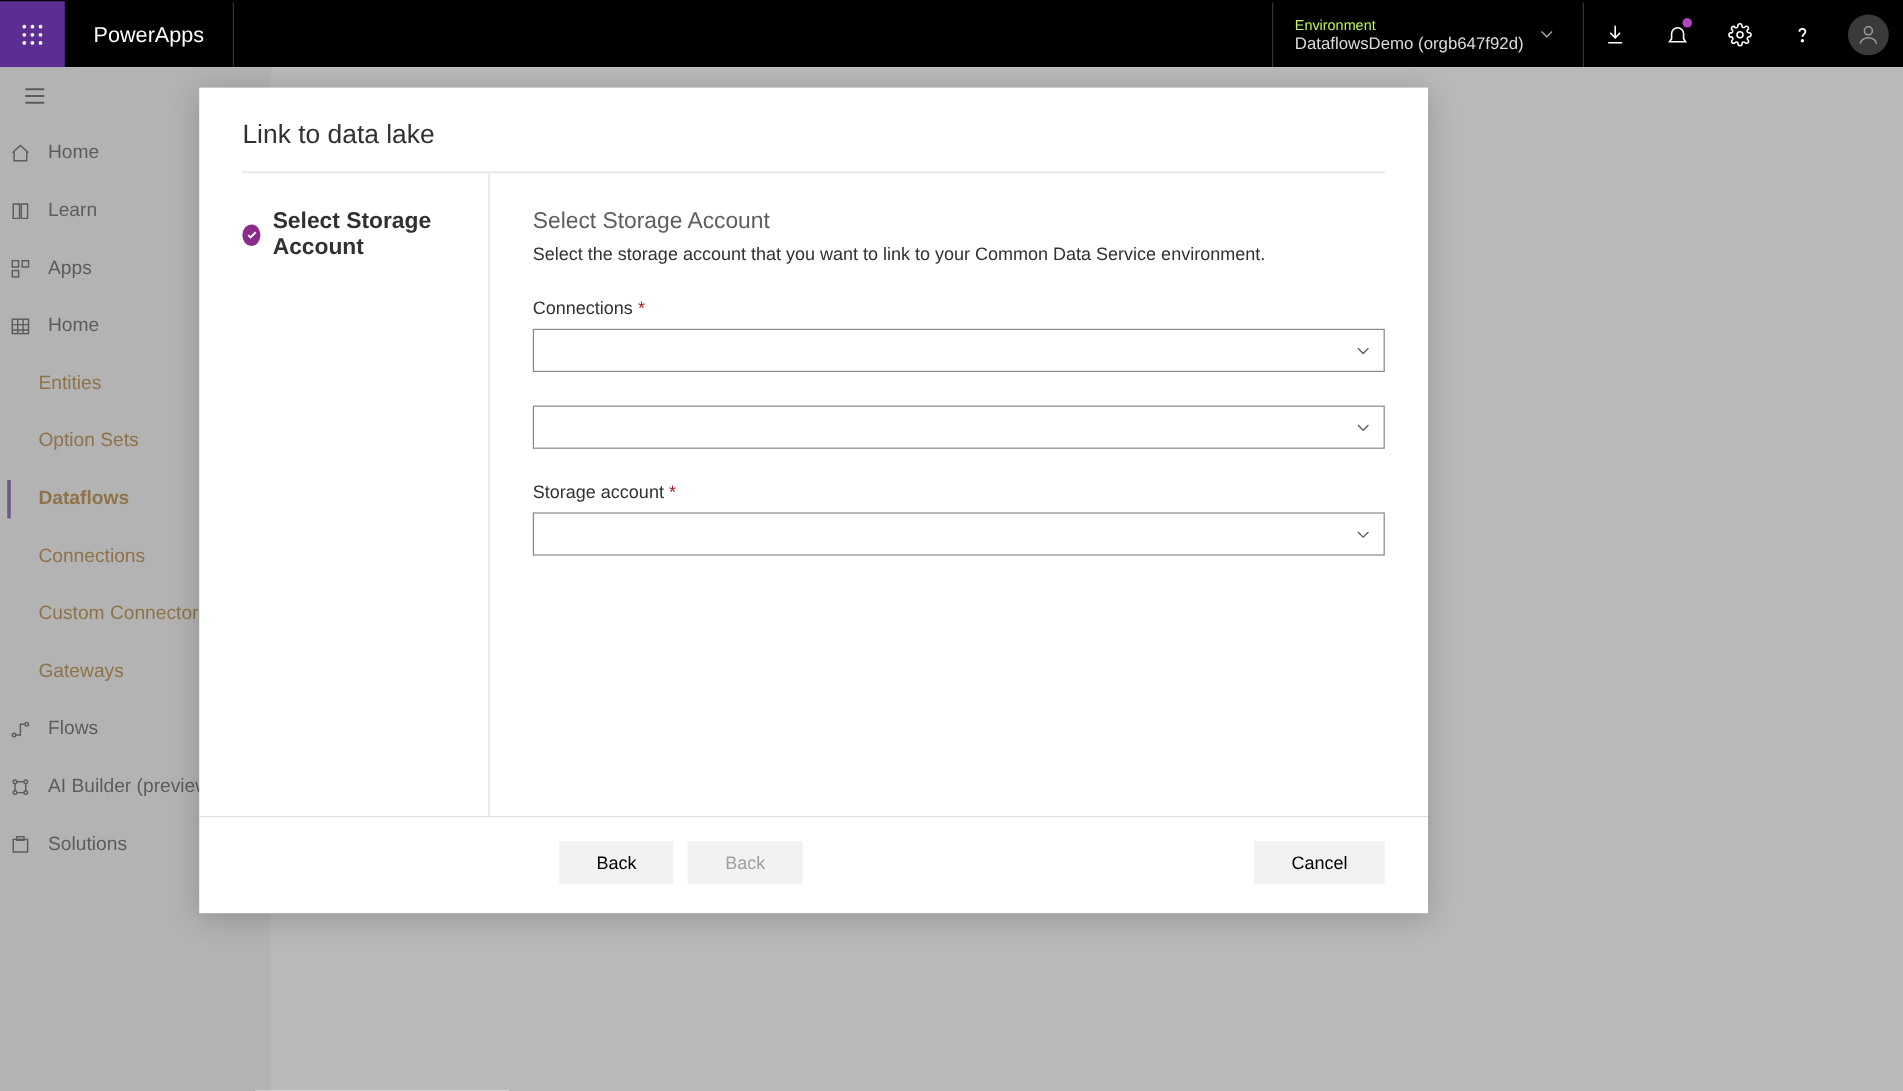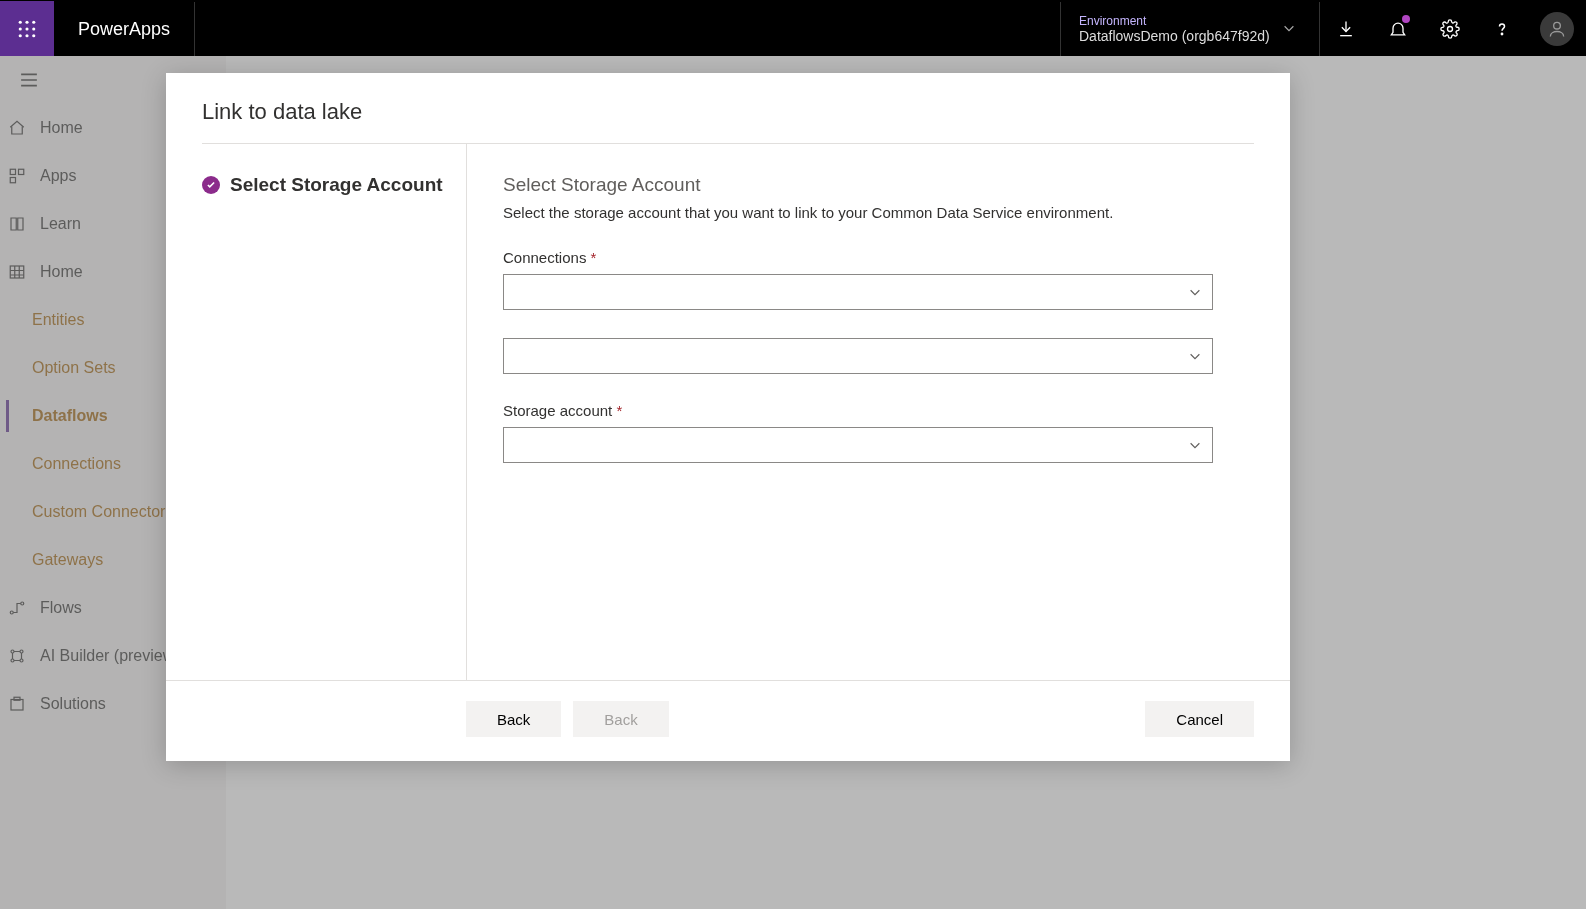--- a/index.html
+++ b/index.html
@@ -6,21 +6,21 @@
 body { font-family: "Segoe UI", -apple-system, sans-serif; font-size: 14px; color: #323130; background: #fff; width: 1586px; height: 909px; overflow: hidden; position: relative; }
 
 
 .header { height: 56px; background: #000; display: flex; align-items: center; color: #fff; border-top: 2px solid #000; }
 .waffle { width: 54px; height: 56px; background: #5c2e91; display: flex; align-items: center; justify-content: center; cursor: pointer; }
 .waffle svg { width: 18px; height: 18px; }
 .app-title { padding: 0 24px; font-size: 18px; font-weight: 400; border-right: 1px solid #333; height: 100%; display: flex; align-items: center; }
 .header-right { margin-left: auto; display: flex; align-items: center; height: 100%; }
 .env-box { border-left: 1px solid #333; border-right: 1px solid #333; padding: 6px 18px; height: 100%; display: flex; align-items: center; cursor: pointer; min-width: 260px; }
 .env-inner { display: flex; flex-direction: column; }
-.env-label { font-size: 12px; color: #c4b5fd; }
+.env-label { font-size: 12px; color: #bef264; }
 .env-name { font-size: 14px; color: #ddd; }
 .env-chevron { margin-left: 12px; color: #aaa; }
 .header-icon { width: 52px; height: 56px; display: flex; align-items: center; justify-content: center; cursor: pointer; position: relative; color: #fff; }
 .header-icon svg { width: 20px; height: 20px; }
 .bell-dot { position: absolute; top: 14px; right: 14px; width: 8px; height: 8px; background: #b146c2; border-radius: 50%; }
 .avatar { width: 34px; height: 34px; border-radius: 50%; background: #3a3a3a; display: flex; align-items: center; justify-content: center; margin: 0 12px; cursor: pointer; }
 
 
 .shell { display: flex; height: calc(909px - 56px); }
 .sidebar { width: 226px; background: #f3f2f1; height: 100%; }
@@ -30,21 +30,21 @@
 .nav-sub { height: 48px; display: flex; align-items: center; padding-left: 32px; font-size: 16px; color: #a16207; cursor: pointer; white-space: nowrap; overflow: hidden; }
 .nav-sub.active { font-weight: 600; position: relative; }
 .nav-sub.active::before { content:""; position:absolute; left:6px; top:8px; bottom:8px; width:3px; background:#5c2e91; }
 .sidebar svg { width: 18px; height: 18px; flex-shrink: 0; }
 
 
 .main { flex: 1; background: #fff; position: relative; }
 .overlay { position: absolute; left:0; right:0; top:56px; bottom:0; background: rgba(128,128,128,0.55); pointer-events:none; }
 
 
-.modal { position: absolute; left: 166px; top: 73px; width: 1124px; height: 688px; background: #fff; box-shadow: 0 4px 24px rgba(0,0,0,0.2); display: flex; flex-direction: column; z-index: 10; }
+.modal { position: absolute; left: 166px; top: 73px; width: 1024px; height: 688px; background: #fff; box-shadow: 0 4px 24px rgba(0,0,0,0.2); display: flex; flex-direction: column; z-index: 10; }
 .modal-inner { padding: 26px 36px 0 36px; flex:1; display:flex; flex-direction:column;}
 .modal-title { font-size: 22px; font-weight: 400; padding-bottom: 18px; border-bottom: 1px solid #e1dfdd; }
 .modal-body { display: flex; flex:1; }
 .modal-left { width: 265px; border-right: 1px solid #e1dfdd; padding-top: 30px; }
 .step { display: flex; align-items: center; gap: 10px; font-size: 19px; font-weight: 700; }
 .step-bullet { width: 18px; height: 18px; border-radius: 50%; background: #8b2b8b; display:flex; align-items:center; justify-content:center; }
 .step-bullet svg { width:10px; height:10px; color:#fff; }
 .modal-right { flex: 1; padding: 30px 0 0 36px; }
 .section-title { font-size: 19px; color: #605e5c; margin-bottom: 8px; font-weight:400; }
 .section-desc { font-size: 15px; margin-bottom: 28px; }
@@ -133,31 +133,31 @@
     </div>
     <div class="nav-item">
       <svg viewBox="0 0 24 24" fill="none" stroke="#323130" stroke-width="1.6">
           <path d="M3 11l9-8 9 8"></path>
           <path d="M5 10v10h14V10"></path>
         </svg>
       <span class="label">Home</span>
     </div>
     <div class="nav-item">
       <svg viewBox="0 0 24 24" fill="none" stroke="#323130" stroke-width="1.6">
+          <path d="M4 4h7v16H4zM13 4h7v16h-7z"></path>
+        </svg>
+      <span class="label">Learn</span>
+    </div>
+    <div class="nav-item">
+      <svg viewBox="0 0 24 24" fill="none" stroke="#323130" stroke-width="1.6">
           <rect x="3" y="3" width="7" height="7"></rect>
           <rect x="14" y="3" width="7" height="7"></rect>
           <rect x="3" y="14" width="7" height="7"></rect>
         </svg>
       <span class="label">Apps</span>
-    </div>
-    <div class="nav-item">
-      <svg viewBox="0 0 24 24" fill="none" stroke="#323130" stroke-width="1.6">
-          <path d="M4 4h7v16H4zM13 4h7v16h-7z"></path>
-        </svg>
-      <span class="label">Learn</span>
     </div>
     <div class="nav-item">
       <svg viewBox="0 0 24 24" fill="none" stroke="#323130" stroke-width="1.6">
           <rect x="3" y="4" width="18" height="16"></rect>
           <path d="M3 10h18M3 16h18M9 4v16M15 4v16"></path>
         </svg>
       <span class="label">Home</span>
     </div>
     <div class="nav-sub">Entities</div>
     <div class="nav-sub">Option Sets</div>

